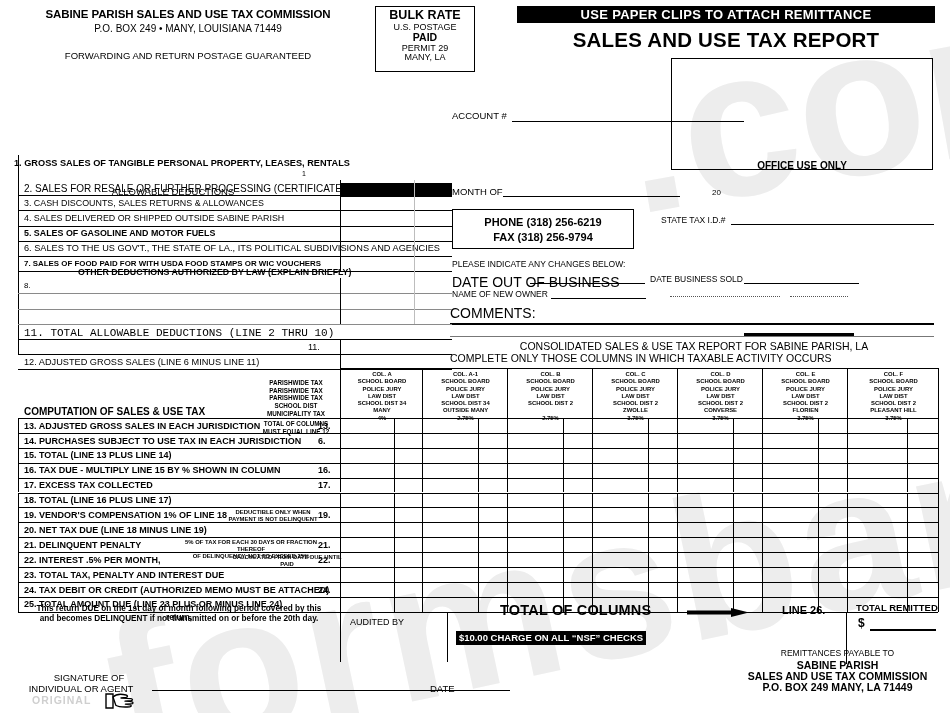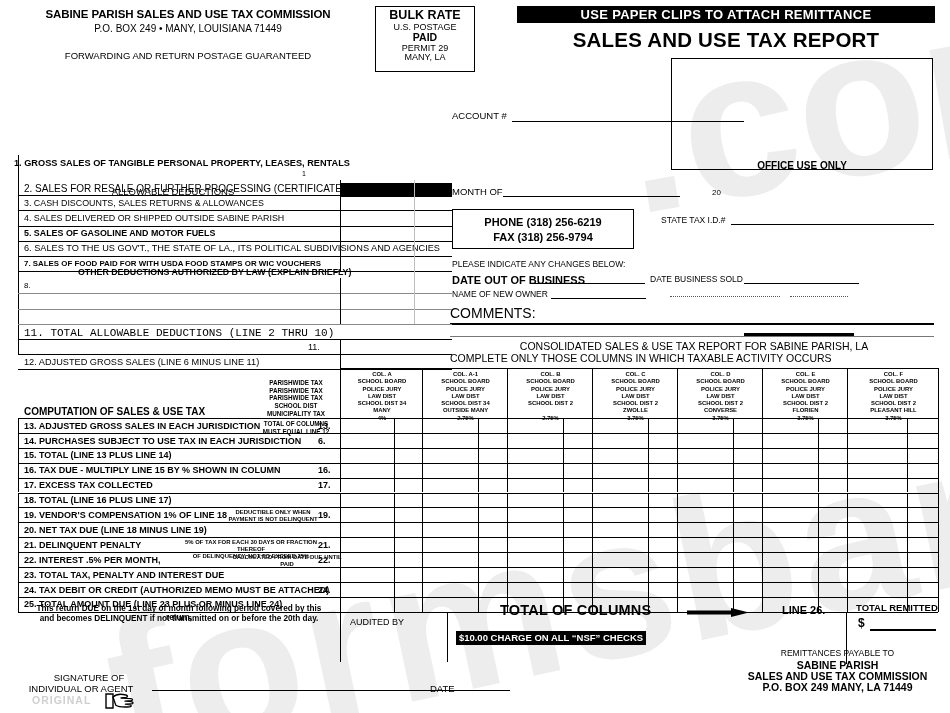--- a/index.html
+++ b/index.html
@@ -33,21 +33,21 @@
   #acct-lbl{left:452px;top:110px;font-size:9.5px;}
   #acct-line{left:512px;top:121px;width:232px;}
   #month-lbl{left:452px;top:186px;font-size:9.5px;}
   #month-line{left:503px;top:196px;width:177px;}
   #month-20{left:684px;top:188px;font-size:8px;padding-left:28px;}
   #phone-box{left:452px;top:209px;width:182px;height:40px;}
   #phone-box div{text-align:center;font-size:11px;font-weight:bold;line-height:1.35;}
   #stid-lbl{left:661px;top:215px;font-size:8.5px;}
   #stid-line{left:731px;top:224px;width:203px;}
   #chg-lbl{left:452px;top:259px;font-size:8.5px;}
-  #dob-lbl{left:452px;top:274px;font-size:11px;font-weight:bold;}
+  #dob-lbl{left:452px;top:274px;font-size:14px;}
   #dob-line{left:530px;top:283px;width:115px;}
   #dbs-lbl{left:650px;top:274px;font-size:8.5px;}
   #dbs-line{left:744px;top:283px;width:115px;}
   #nno-lbl{left:452px;top:289px;font-size:8.5px;}
   #nno-line{left:551px;top:298px;width:95px;}
   #nno-line2{left:670px;top:296px;width:110px;border-bottom:1px dotted #555;}
   #nno-line3{left:790px;top:296px;width:58px;border-bottom:1px dotted #555;}
   #comments{left:450px;top:305px;font-size:14px;}
   #cm-line1{left:450px;top:323px;width:484px;border-bottom:2px solid #000;}
   #cm-line2{left:450px;top:336px;width:484px;border-bottom:1px solid #777;}

